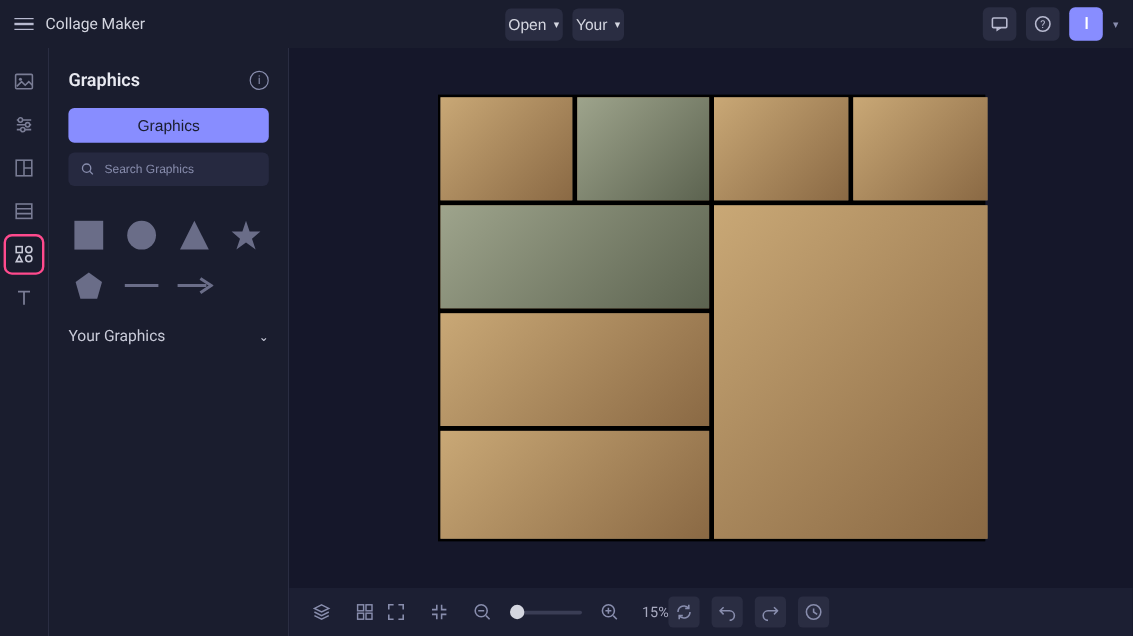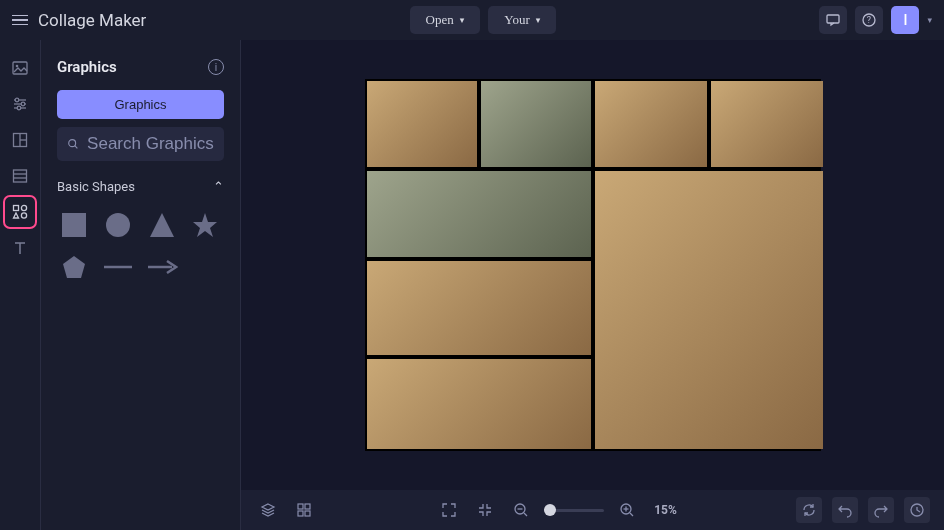--- a/index.html
+++ b/index.html
@@ -17,34 +17,33 @@
       height: 40px;
       background: #1a1d2e;
       display: flex;
       align-items: center;
       padding: 0 12px;
       justify-content: space-between;
     }
     .topbar-left { display: flex; align-items: center; gap: 10px; }
     .hamburger { display: flex; flex-direction: column; gap: 3px; cursor: pointer; }
     .hamburger span { width: 16px; height: 1.5px; background: #b8bad0; }
-    .app-title { font-size: 17px; color: #d4d6e0; }
+    .app-title { font-size: 13px; color: #d4d6e0; }
     .topbar-center { display: flex; gap: 8px; }
     .topbar-btn {
       background: #2a2d42;
       border: none;
       color: #d4d6e0;
-      padding: 6px 16px;
+      padding: 6px 3px;
       border-radius: 5px;
       font-size: 13px;
       display: flex;
       align-items: center;
       gap: 6px;
       cursor: pointer;
-      font-family: Liberation Serif, serif;
     }
     .chevron-small { font-size: 9px; }
     .topbar-right { display: flex; align-items: center; gap: 8px; }
     .icon-btn {
       width: 28px; height: 28px;
       background: #2a2d42;
       border-radius: 5px;
       display: flex;
       align-items: center;
       justify-content: center;
@@ -125,21 +124,21 @@
       padding: 7px 10px;
       display: flex;
       align-items: center;
       gap: 8px;
       margin-bottom: 14px;
     }
     .search-box input {
       background: transparent;
       border: none;
       color: #d4d6e0;
-      font-size: 17px;
+      font-size: 10px;
       width: 100%;
       outline: none;
     }
     .search-box input::placeholder { color: #888dad; }
     .section-header {
       display: flex;
       justify-content: space-between;
       align-items: center;
       font-size: 13px;
       color: #c8cad8;
@@ -203,22 +202,20 @@
     .t7 { grid-column: 1/3; grid-row: 3; }
     .t8 { grid-column: 1/3; grid-row: 4; }
     
     
     .bottom-bar {
       height: 40px;
       background: #1c1f33;
       display: flex;
       align-items: center;
       padding: 0 14px;
-      justify-content: space-between;
-      font-weight: bold;
     }
     .bb-left, .bb-right, .bb-center { display: flex; align-items: center; gap: 10px; }
     .bb-icon {
       width: 26px; height: 26px;
       display: flex;
       align-items: center;
       justify-content: center;
       cursor: pointer;
       color: #888dad;
       border-radius: 4px;
@@ -335,24 +332,20 @@
       <div class="info-icon">i</div>
     </div>
     <button class="btn-primary">Graphics</button>
     <div class="search-box">
       <svg width="14" height="14" viewBox="0 0 14 14">
           <circle cx="6" cy="6" r="4" fill="none" stroke="#888dad" stroke-width="1.3"></circle>
           <line x1="9" y1="9" x2="12" y2="12" stroke="#888dad" stroke-width="1.3"></line>
         </svg>
       <input type="text" placeholder="Search Graphics" style="">
     </div>
-    <div class="section-header">
-      <span>Basic Shapes</span>
-      <span>⌃</span>
-    </div>
     <div class="shapes-grid">
       <div class="shape">
           <svg width="28" height="28">
             <rect x="2" y="2" width="24" height="24" fill="#6a6d88"></rect>
           </svg>
         </div>
       <div class="shape">
           <svg width="28" height="28">
             <circle cx="14" cy="14" r="12" fill="#6a6d88"></circle>
           </svg>
@@ -376,20 +369,24 @@
           <svg width="32" height="28">
             <line x1="2" y1="14" x2="30" y2="14" stroke="#6a6d88" stroke-width="2.5"></line>
           </svg>
         </div>
       <div class="shape">
           <svg width="32" height="28">
             <line x1="2" y1="14" x2="26" y2="14" stroke="#6a6d88" stroke-width="2.5"></line>
             <path d="M21 8 L30 14 L21 20" fill="none" stroke="#6a6d88" stroke-width="2.5"></path>
           </svg>
         </div>
+    </div>
+    <div class="section-header">
+      <span>Your Graphics</span>
+      <span style="font-size:10px;">⌄</span>
     </div>
   </div>
 
   <div class="canvas-area">
     <div class="canvas-viewport">
       <div class="collage">
         <div class="tile warm t1"></div>
         <div class="tile cool t2"></div>
         <div class="tile warm t3"></div>
         <div class="tile warm t4"></div>

